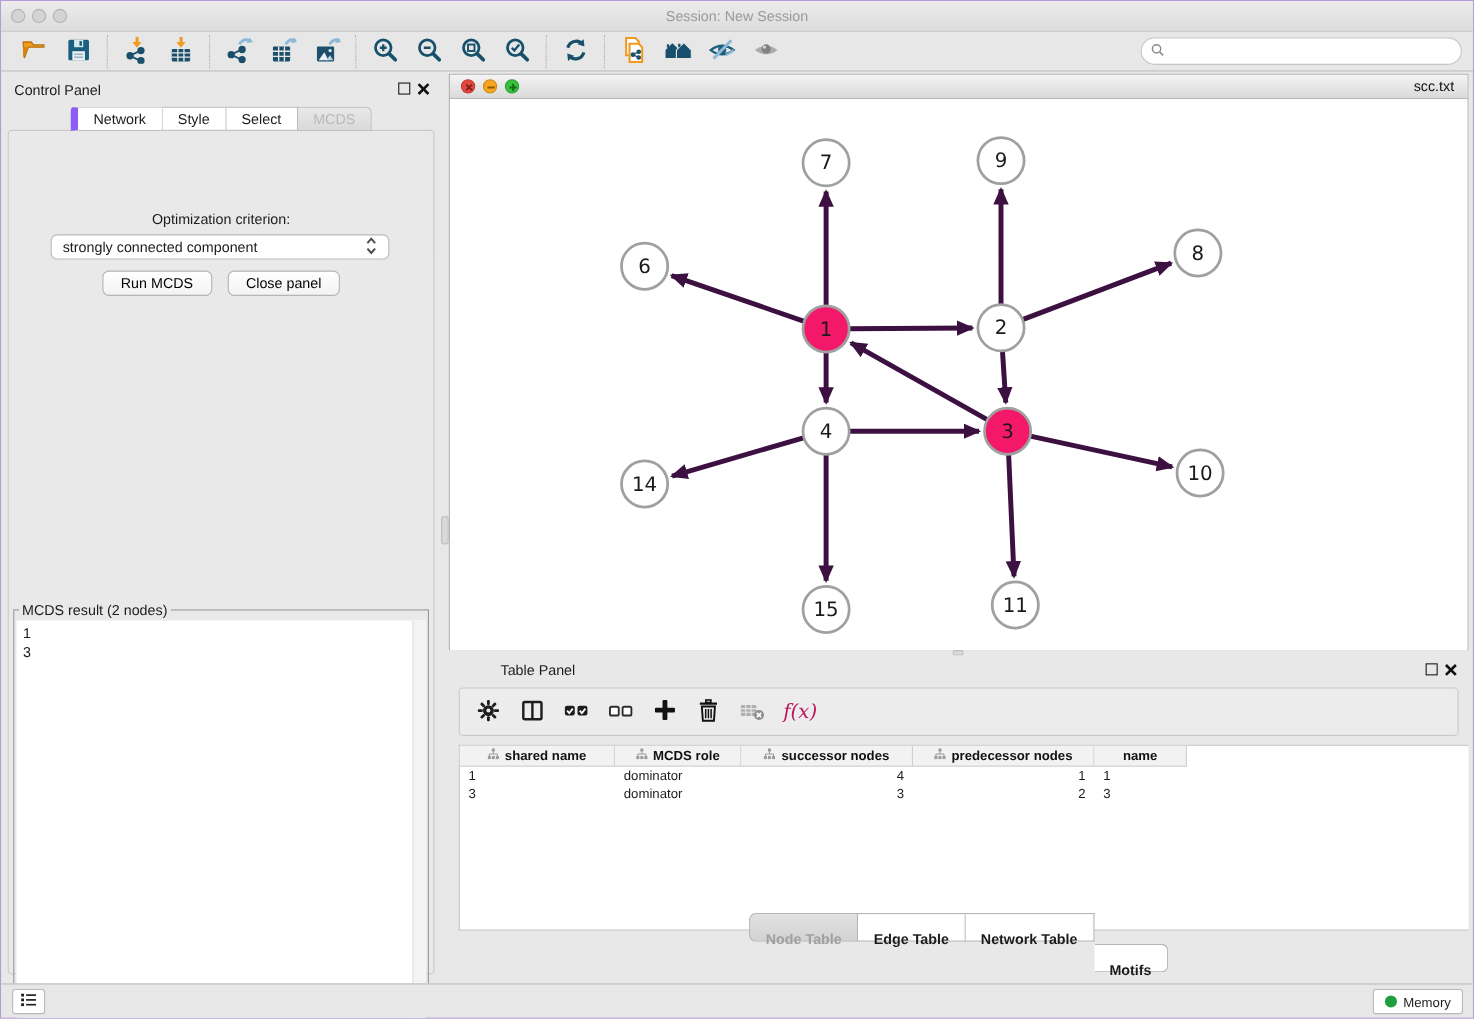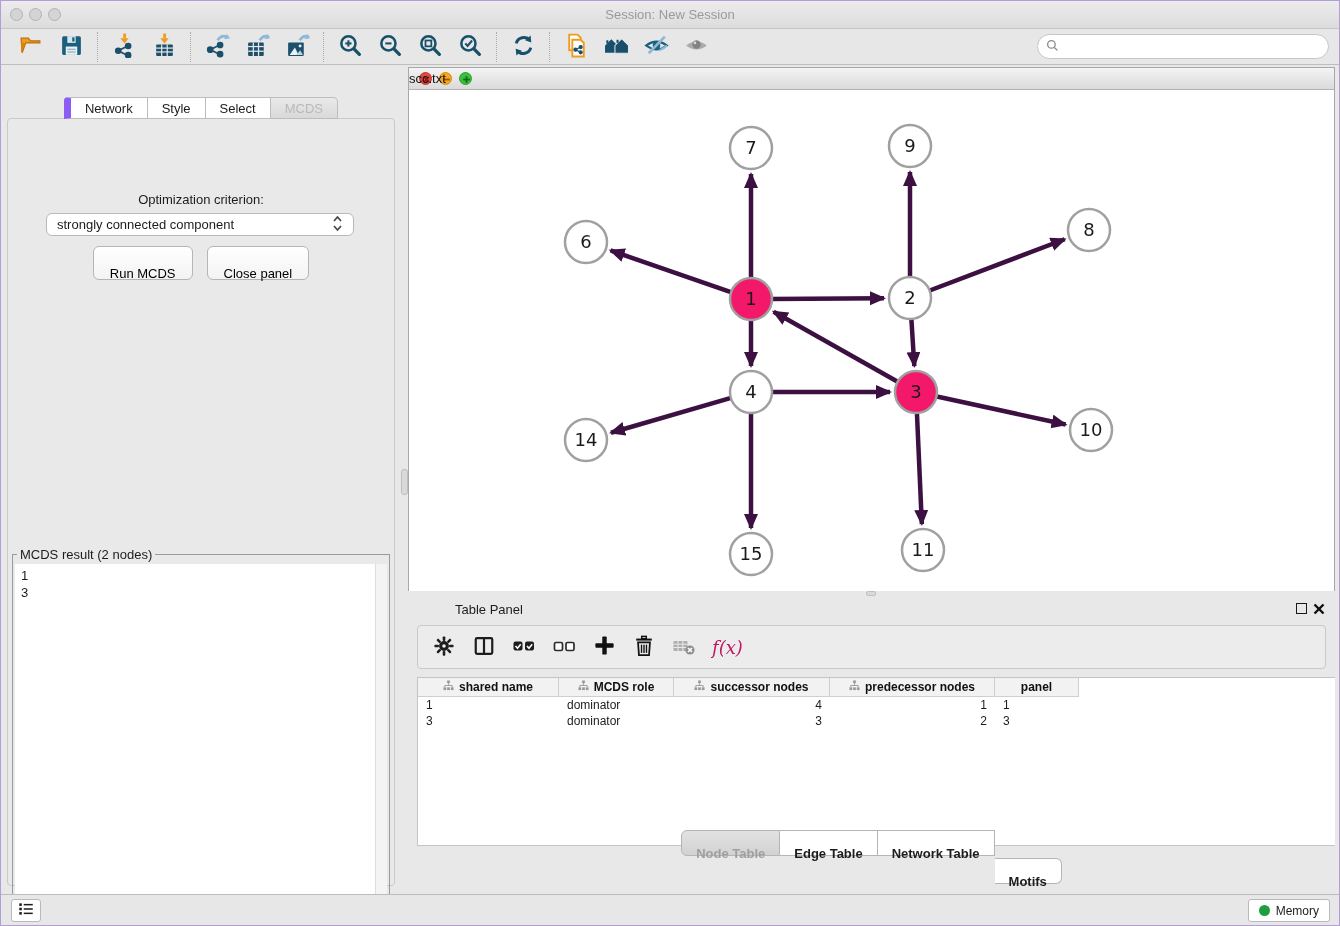--- a/index.html
+++ b/index.html
@@ -68,21 +68,21 @@
   }
   .opt-label { position:absolute; left:0; width:100%; top:73px; text-align:center; font-size:13px; }
   .cp-dropdown {
     position:absolute; left:38px; top:94px; width:308px; height:23px;
     background:#fff; border:1px solid #b9b9b9; border-radius:6px;
     display:flex; align-items:center; padding:0 10px; font-size:13px;
   }
   .cp-dropdown .spin { margin-left:auto; }
   .cp-buttons { position:absolute; left:0; top:127px; width:100%; display:flex; justify-content:center; gap:14px; }
   .btn {
-    height:23px; padding:16px 16px; background:linear-gradient(#ffffff,#f3f3f3);
+    height:23px; padding:0 16px; background:linear-gradient(#ffffff,#f3f3f3);
     border:1px solid #b5b5b5; border-radius:6px; font-size:13px; line-height:21px;
   }
 
   fieldset.mcds-result {
     position:absolute; left:4px; top:428px; width:378px; height:382px;
     border:1px solid #9a9a9a; padding:0; background:transparent;
   }
   fieldset.mcds-result legend { font-size:13px; margin-left:4px; padding:0 3px; }
   .result-area {
     position:absolute; left:2px; top:2px; right:2px; bottom:2px; background:#fff;
@@ -97,21 +97,21 @@
   .vsplit-handle { position:absolute; left:400px; top:468px; width:7px; height:26px;
     background:#d9d9d9; border:1px solid #bdbdbd; border-radius:3px; }
 
   
   .net-window {
     position:absolute; left:407px; top:66px; width:927px; height:524px;
     border:1px solid #a8a8a8; background:#fff;
   }
   .net-titlebar { position:absolute; left:0; top:0; width:100%; height:22px;
     background:linear-gradient(#f4f4f4,#dadada); border-bottom:1px solid #b5b5b5; }
-  .net-titlebar .net-title { position:absolute; left:0; right:0; top:3px; text-align:left; font-size:13px; color:#111; }
+  .net-titlebar .net-title { position:absolute; left:0; right:12px; top:3px; text-align:right; font-size:13px; color:#111; }
   .traffic { position:absolute; top:4px; width:13px; height:13px; border-radius:50%; }
   .traffic svg { display:block; width:13px; height:13px; }
   .traffic.red { left:10px; background:#e2463d; border:1px solid #c03a32; }
   .traffic.yellow { left:30px; background:#f6a623; border:1px solid #d08c12; }
   .traffic.green { left:50px; background:#3bbf3f; border:1px solid #2da031; }
   .net-canvas { position:absolute; left:0; top:23px; width:925px; height:500px; background:#fff; }
 
   .hsplit-handle { position:absolute; left:865px; top:590px; width:10px; height:5px;
     background:#d9d9d9; border:1px solid #c0c0c0; border-radius:2px; }
 
@@ -331,20 +331,30 @@
   <div class="searchbox">
     <span><svg width="13" height="13" viewBox="0 0 24 24">
           <circle cx="10" cy="10" r="7" fill="none" stroke="#8a8a8a" stroke-width="2.4"></circle>
           <line x1="15.5" y1="15.5" x2="21" y2="21" stroke="#8a8a8a" stroke-width="2.6"></line>
         </svg></span>
     <input placeholder="" style="">
   </div>
 </div>
 
 <div class="control-panel">
+  <div class="cp-header">
+    <span class="cp-title">Control Panel</span>
+    <span class="panel-float"></span>
+    <span class="panel-close">
+        <svg width="12" height="12" viewBox="0 0 12 12">
+          <line x1="1.5" y1="1.5" x2="10.5" y2="10.5" stroke="#111" stroke-width="2.4"></line>
+          <line x1="10.5" y1="1.5" x2="1.5" y2="10.5" stroke="#111" stroke-width="2.4"></line>
+        </svg>
+      </span>
+  </div>
   <div class="cp-tabs">
     <div class="tab">Network</div>
     <div class="tab">Style</div>
     <div class="tab">Select</div>
     <div class="tab disabled">MCDS</div>
   </div>
   <div class="cp-body">
     <div class="opt-label">Optimization criterion:</div>
     <div class="cp-dropdown">
       <span>strongly connected component</span>
@@ -589,21 +599,21 @@
               <g stroke="#9a9a9a" stroke-width="1">
                 <line x1="6" y1="3.5" x2="6" y2="6"></line>
                 <line x1="2" y1="6" x2="10" y2="6"></line>
                 <line x1="2" y1="6" x2="2" y2="8"></line>
                 <line x1="10" y1="6" x2="10" y2="8"></line>
               </g>
             </svg></span>
           <span>predecessor nodes</span>
         </div>
       <div class="nt-th c4">
-          <span>panel</span>
+          <span>name</span>
         </div>
     </div>
     <div class="nt-row">
       <div class="nt-td c0">1</div>
       <div class="nt-td c1">dominator</div>
       <div class="nt-td c2 num">4</div>
       <div class="nt-td c3 num">1</div>
       <div class="nt-td c4">1</div>
     </div>
     <div class="nt-row">

